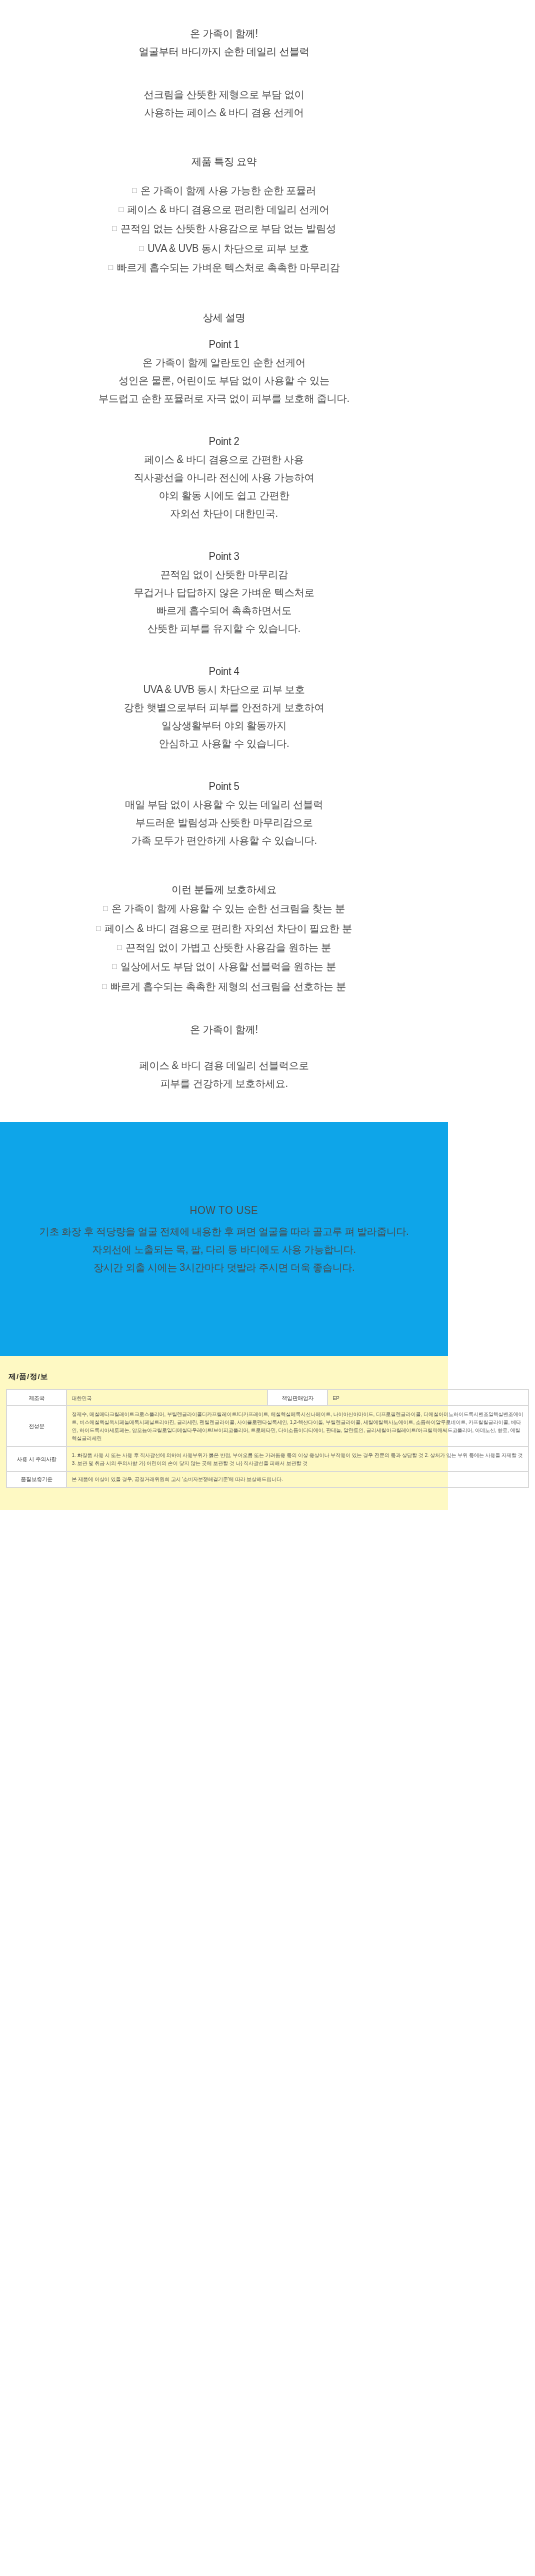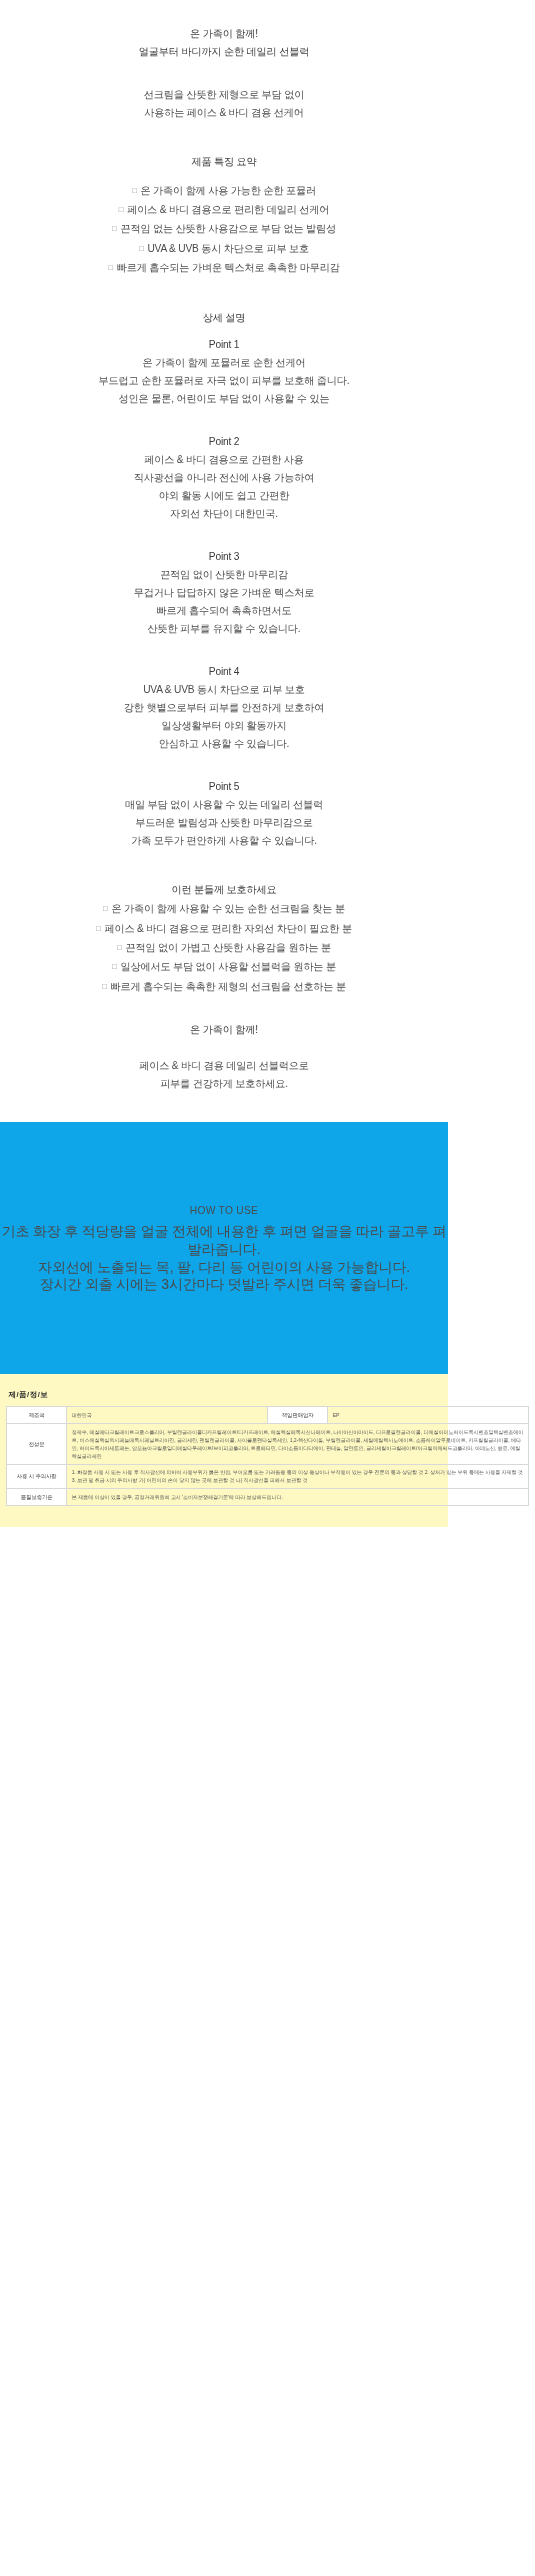--- a/index.html
+++ b/index.html
@@ -71,21 +71,21 @@
     text-align: center;
   }
   .howto-title {
     font-size: 10.2px;
     line-height: 18px;
     color: #4a4a4a;
     letter-spacing: 0.3px;
     margin-bottom: 3.2px;
   }
   .howto-line {
-    font-size: 14px;
+    font-size: 10px;
     line-height: 17.7px;
     color: #4a4a4a;
     letter-spacing: -0.2px;
   }
 
   
   .info-block {
     background: #fef9c3;
     padding: 16px 6.4px 21.4px 6.4px;
   }
@@ -157,23 +157,23 @@
     <div class="bullet-line"><span class="sq">□</span><span>UVA &amp; UVB 동시 차단으로 피부 보호</span></div>
     <div class="bullet-line"><span class="sq">□</span><span>빠르게 흡수되는 가벼운 텍스처로 촉촉한 마무리감</span></div>
 
     <div class="gap-xl"></div>
 
     <div class="heading">상세 설명</div>
 
     <div class="gap-sm"></div>
 
     <div class="point-title">Point 1</div>
-    <div class="line">온 가족이 함께 포뮬러로 순한 선케어</div>
+    <div class="line">온 가족이 함께 알란토인 순한 선케어</div>
+    <div class="line">성인은 물론, 어린이도 부담 없이 사용할 수 있는</div>
     <div class="line">부드럽고 순한 포뮬러로 자극 없이 피부를 보호해 줍니다.</div>
-    <div class="line">성인은 물론, 어린이도 부담 없이 사용할 수 있는</div>
 
     <div class="gap-lg"></div>
 
     <div class="point-title">Point 2</div>
     <div class="line">페이스 &amp; 바디 겸용으로 간편한 사용</div>
     <div class="line">직사광선을 아니라 전신에 사용 가능하여</div>
     <div class="line">야외 활동 시에도 쉽고 간편한</div>
     <div class="line">자외선 차단이 대한민국.</div>
 
     <div class="gap-lg"></div>
@@ -216,21 +216,21 @@
     <div class="gap-md"></div>
 
     <div class="line">페이스 &amp; 바디 겸용 데일리 선블럭으로</div>
     <div class="line">피부를 건강하게 보호하세요.</div>
 
   </div>
 
   <div class="howto-block">
     <div class="howto-title">HOW TO USE</div>
     <div class="howto-line">기초 화장 후 적당량을 얼굴 전체에 내용한 후 펴면 얼굴을 따라 골고루 펴 발라줍니다.</div>
-    <div class="howto-line">자외선에 노출되는 목, 팔, 다리 등 어린이의 사용 가능합니다.</div>
+    <div class="howto-line">자외선에 노출되는 목, 팔, 다리 등 바디에도 사용 가능합니다.</div>
     <div class="howto-line">장시간 외출 시에는 3시간마다 덧발라 주시면 더욱 좋습니다.</div>
   </div>
 
   <div class="info-block">
     <div class="info-title">제/품/정/보</div>
 
     <table class="info">
       <tbody>
         <tr>
           <td class="lbl">제조국</td>

